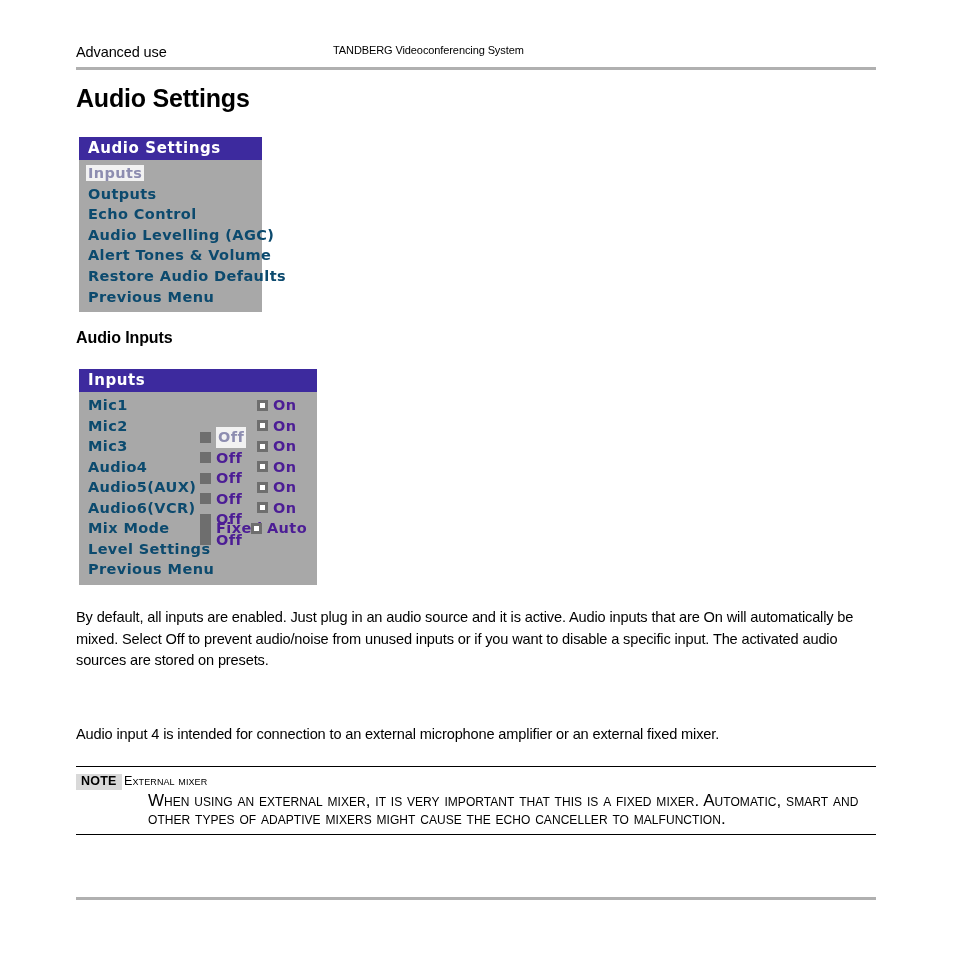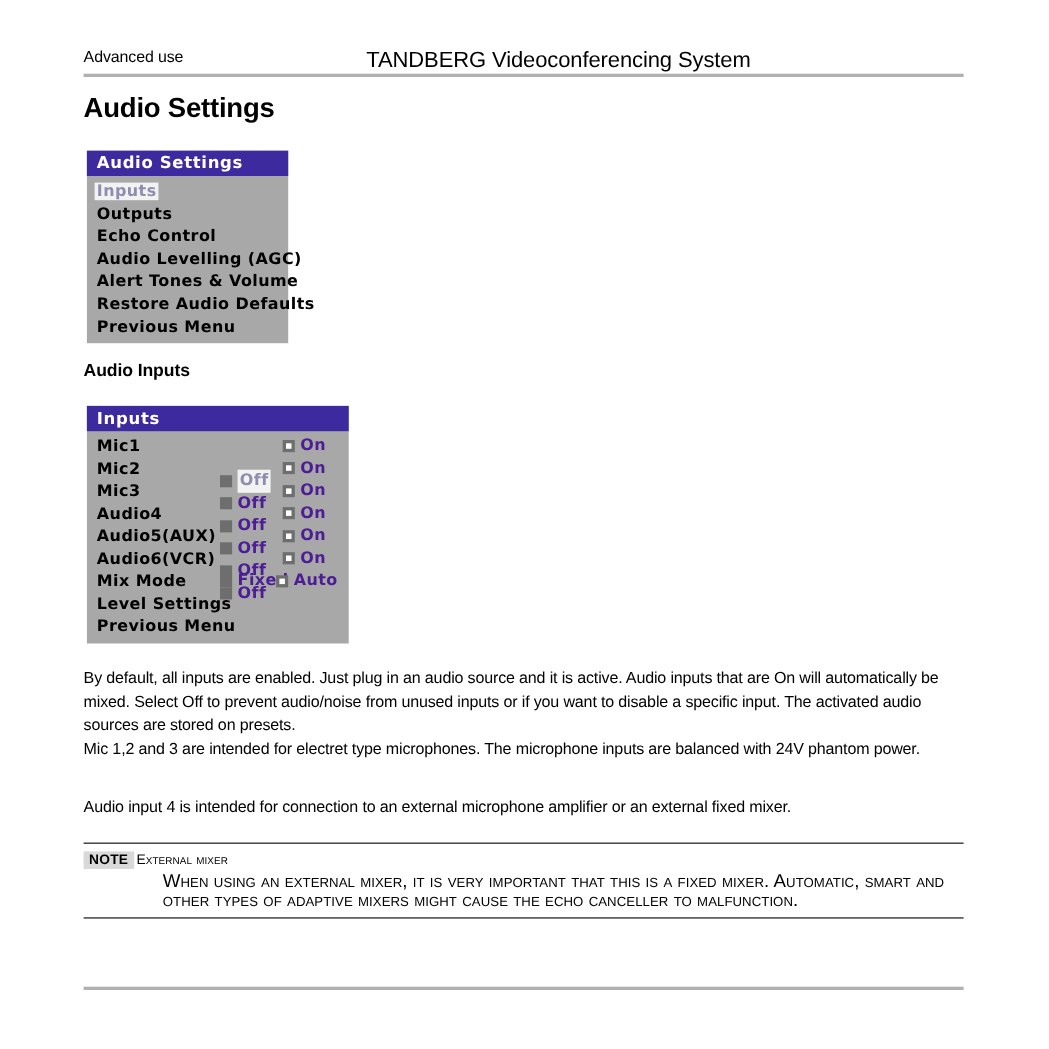--- a/index.html
+++ b/index.html
@@ -36,21 +36,21 @@
     left: 0;
     top: 0;
     font-size: 14.5px;
     letter-spacing: -0.1px;
     white-space: nowrap;
   }
   .header-center {
     position: absolute;
     left: 257px;
     top: 0;
-    font-size: 20px;
+    font-size: 11px;
     letter-spacing: -0.1px;
     white-space: nowrap;
   }
   .header-rule {
     position: absolute;
     left: 76px;
     top: 67px;
     width: 800px;
     height: 3px;
     background: #b0b0b0;
@@ -97,21 +97,21 @@
   }
   .osd-row {
     position: relative;
     height: 20.5px;
     line-height: 20.5px;
     padding-left: 9px;
     box-sizing: border-box;
     white-space: nowrap;
   }
   .osd-label {
-    color: #000000;
+    color: #0c4a6e;
     font-size: 14.5px;
     font-weight: bold;
     letter-spacing: 0.4px;
   }
   .osd-label.hl {
     background: #f2f2f2;
     color: #8d8db0;
     padding: 0 2px;
     margin-left: -2px;
   }
@@ -378,21 +378,20 @@
         <span class="osd-label">Level Settings</span>
       </div>
       <div class="osd-row">
         <span class="osd-label">Previous Menu</span>
       </div>
 
     </div>
   </div>
 
   <div class="para" id="para-1">By default, all inputs are enabled. Just plug in an audio source and it is active. Audio inputs that are On will automatically be mixed. Select Off to prevent audio/noise from unused inputs or if you want to disable a specific input. The activated audio sources are stored on presets.</div>
-  <div class="para" id="para-2">Mic 1,2 and 3 are intended for electret type microphones. The microphone inputs are balanced with 24V phantom power.</div>
   <div class="para" id="para-3">Audio input 4 is intended for connection to an external microphone amplifier or an external fixed mixer.</div>
 
   <div class="note-rule" id="note-rule-top"></div>
   <div class="note-badge">NOTE</div>
   <div class="note-heading">External mixer</div>
   <div class="note-body">When using an external mixer, it is very important that this is a fixed mixer. Automatic, smart and other types of adaptive mixers might cause the echo canceller to malfunction.</div>
   <div class="note-rule" id="note-rule-bottom"></div>
 
 
   <div class="footer-rule"></div>

